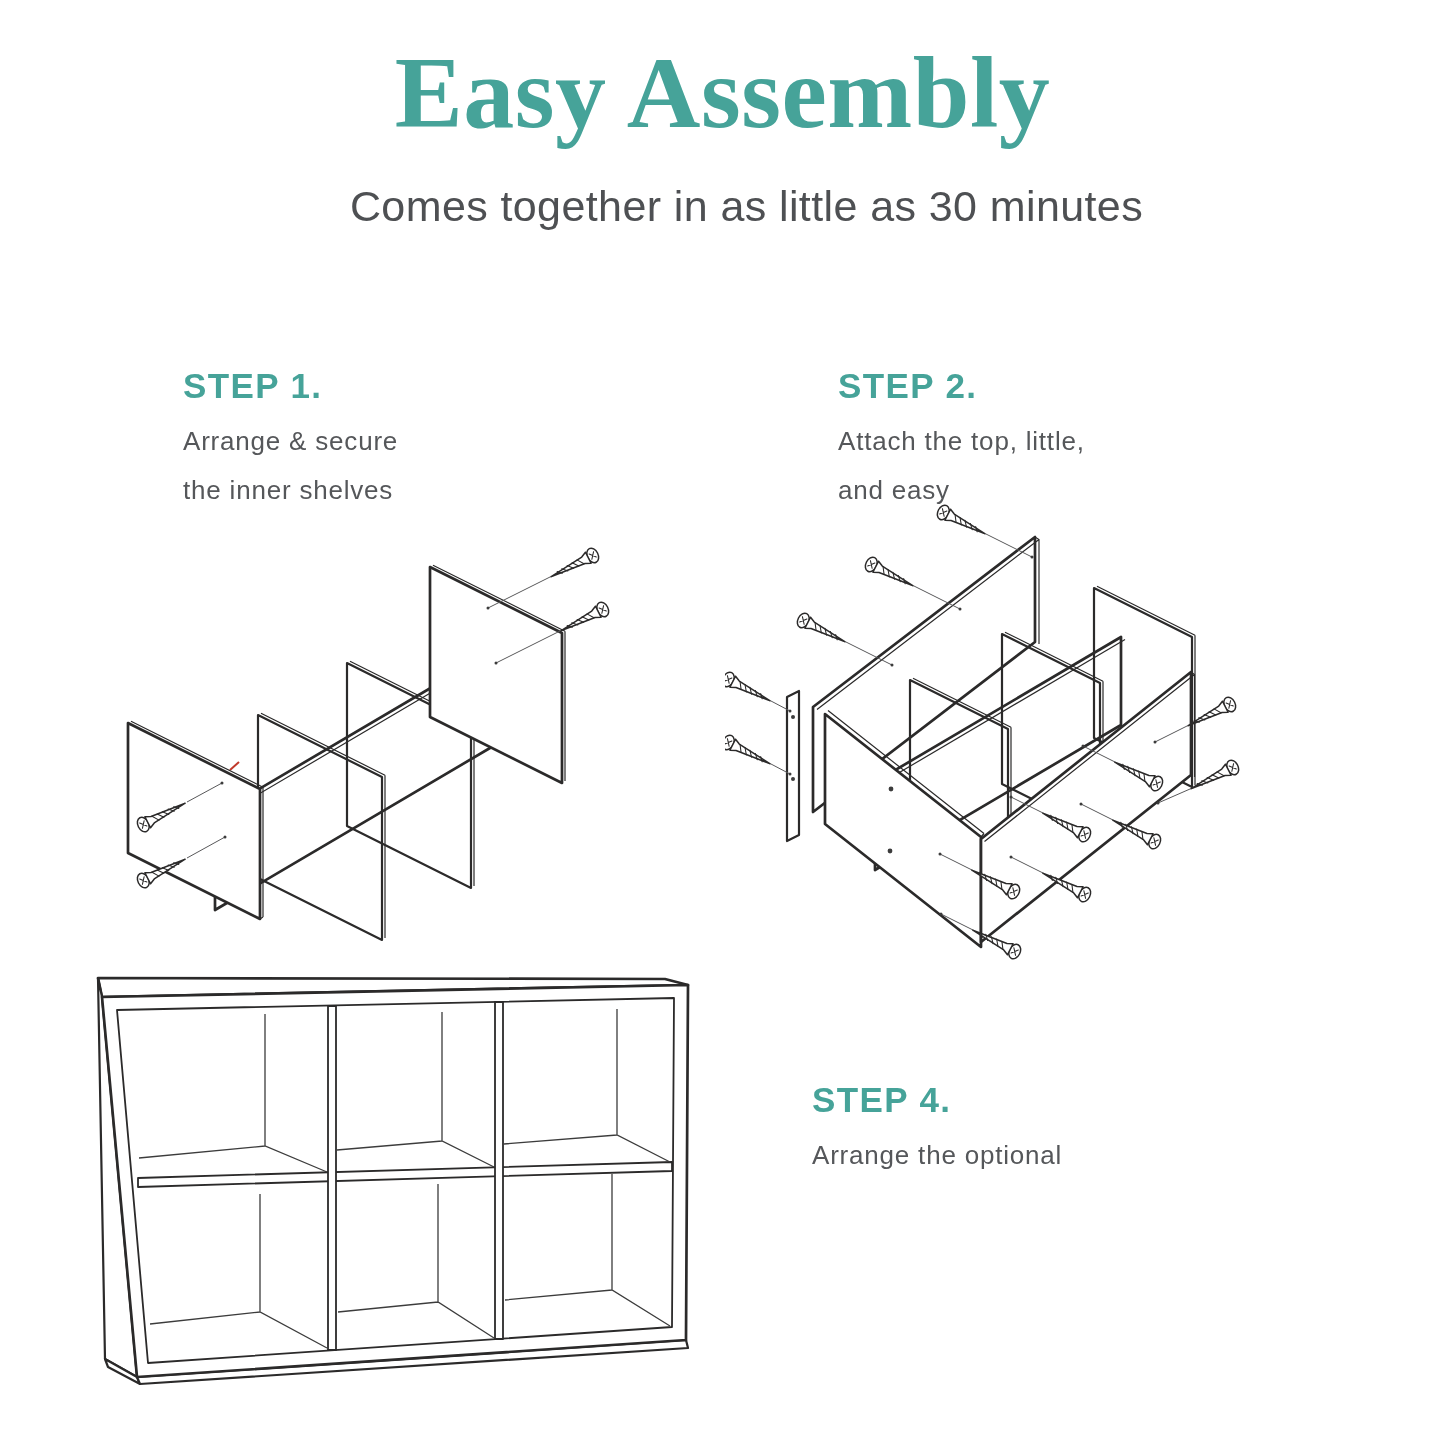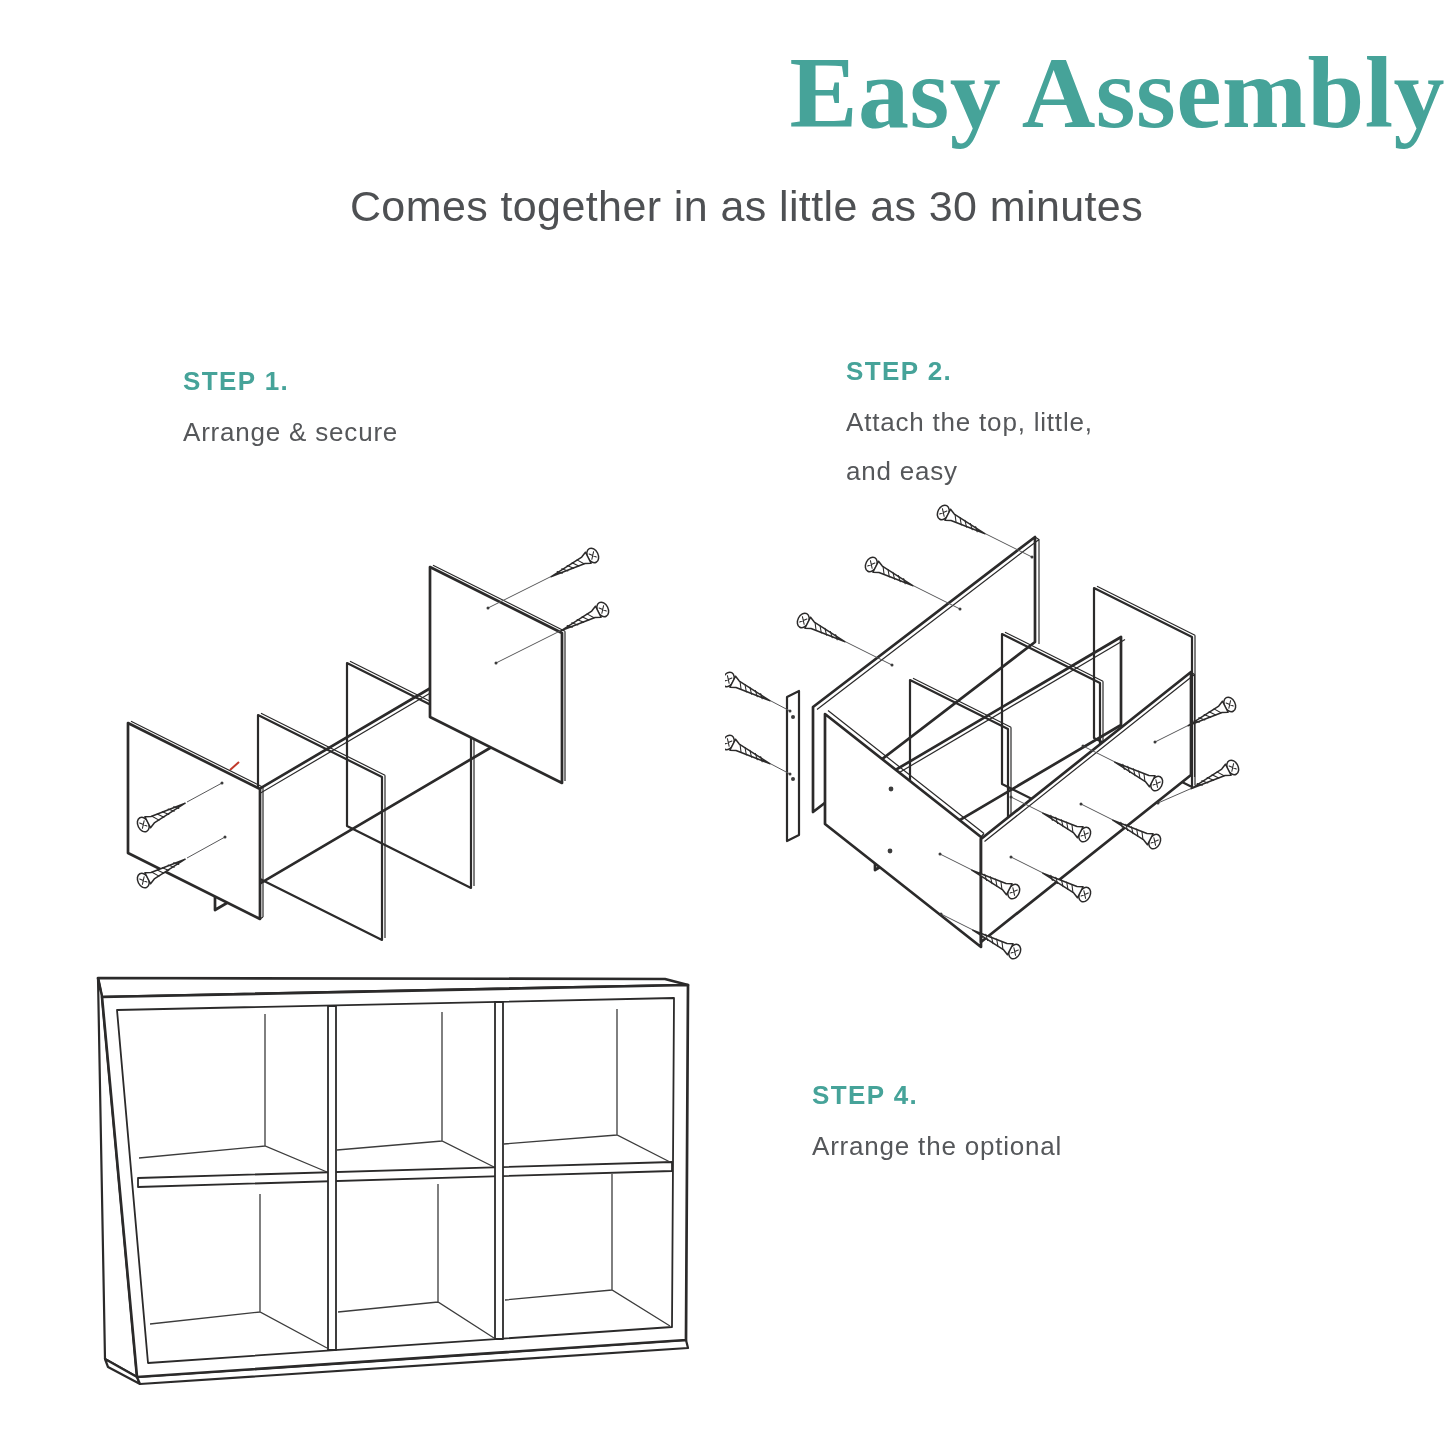--- a/index.html
+++ b/index.html
@@ -12,52 +12,52 @@
   html,body{background:var(--bg);}
   .canvas{
     position:relative;
     width:1445px;height:1445px;
     background:var(--bg);
     overflow:hidden;
     font-family:"Liberation Sans", sans-serif;
   }
   .title{
     position:absolute;left:0;top:36px;width:1445px;
-    text-align:right;
+    text-align:center;
     font-family:"Liberation Serif", serif;
     font-weight:700;
     font-size:102px;line-height:1.12;
     color:var(--accent);
     letter-spacing:0.5px;
   }
   .subtitle{
     position:absolute;left:0;top:176px;width:1445px;
     text-align:center;
     font-size:43px;line-height:61px;
     color:var(--body);
     letter-spacing:0.4px;
     font-weight:400;
     padding-left:48px;
   }
   .step{
     position:absolute;
   }
   .step-label{
-    font-size:26px;font-weight:700;
+    font-size:35px;font-weight:700;
     letter-spacing:1.4px;
     color:var(--accent);
   }
   .step-desc{
     margin-top:11px;
     font-size:26px;line-height:49px;
     letter-spacing:0.8px;
     color:#55575a;
   }
   #step1-text{left:183px;top:366px;}
-  #step2-text{left:838px;top:356px;margin-left:8px;}
+  #step2-text{left:838px;top:366px;}
   #step3-text{left:812px;top:1080px;}
   .diagram{position:absolute;}
   #step1-diagram{left:100px;top:515px;}
   #step2-diagram{left:725px;top:482px;}
   #finished-diagram{left:80px;top:952px;}
   
   .p  { fill:#fff; stroke:var(--line); stroke-width:2.2; stroke-linejoin:round; }
   .pt { fill:none; stroke:var(--line); stroke-width:2.2; stroke-linejoin:round; }
   .w3 { stroke-width:2.7; }
   .tn { fill:none; stroke:var(--line); stroke-width:1.2; }
@@ -72,21 +72,21 @@
 <body>
 
 <div class="canvas">
 
   <h1 class="title">Easy Assembly</h1>
 
   <p class="subtitle"><span>Comes together in as little as 30 minutes</span><br></p>
 
   <div class="step" id="step1-text">
     <div class="step-label">STEP 1.</div>
-    <div class="step-desc"><span>Arrange &amp; secure</span><br></div>
+    <div class="step-desc"><span>Arrange &amp; secure</span><br><span>the inner shelves</span></div>
   </div>
 
   <div class="step" id="step2-text">
     <div class="step-label">STEP 2.</div>
     <div class="step-desc"><span>Attach the top, little,</span><br><span>and easy</span></div>
   </div>
 
   <div class="step" id="step3-text">
     <div class="step-label">STEP 4.</div>
     <div class="step-desc"><span>Arrange the optional</span><br></div>

